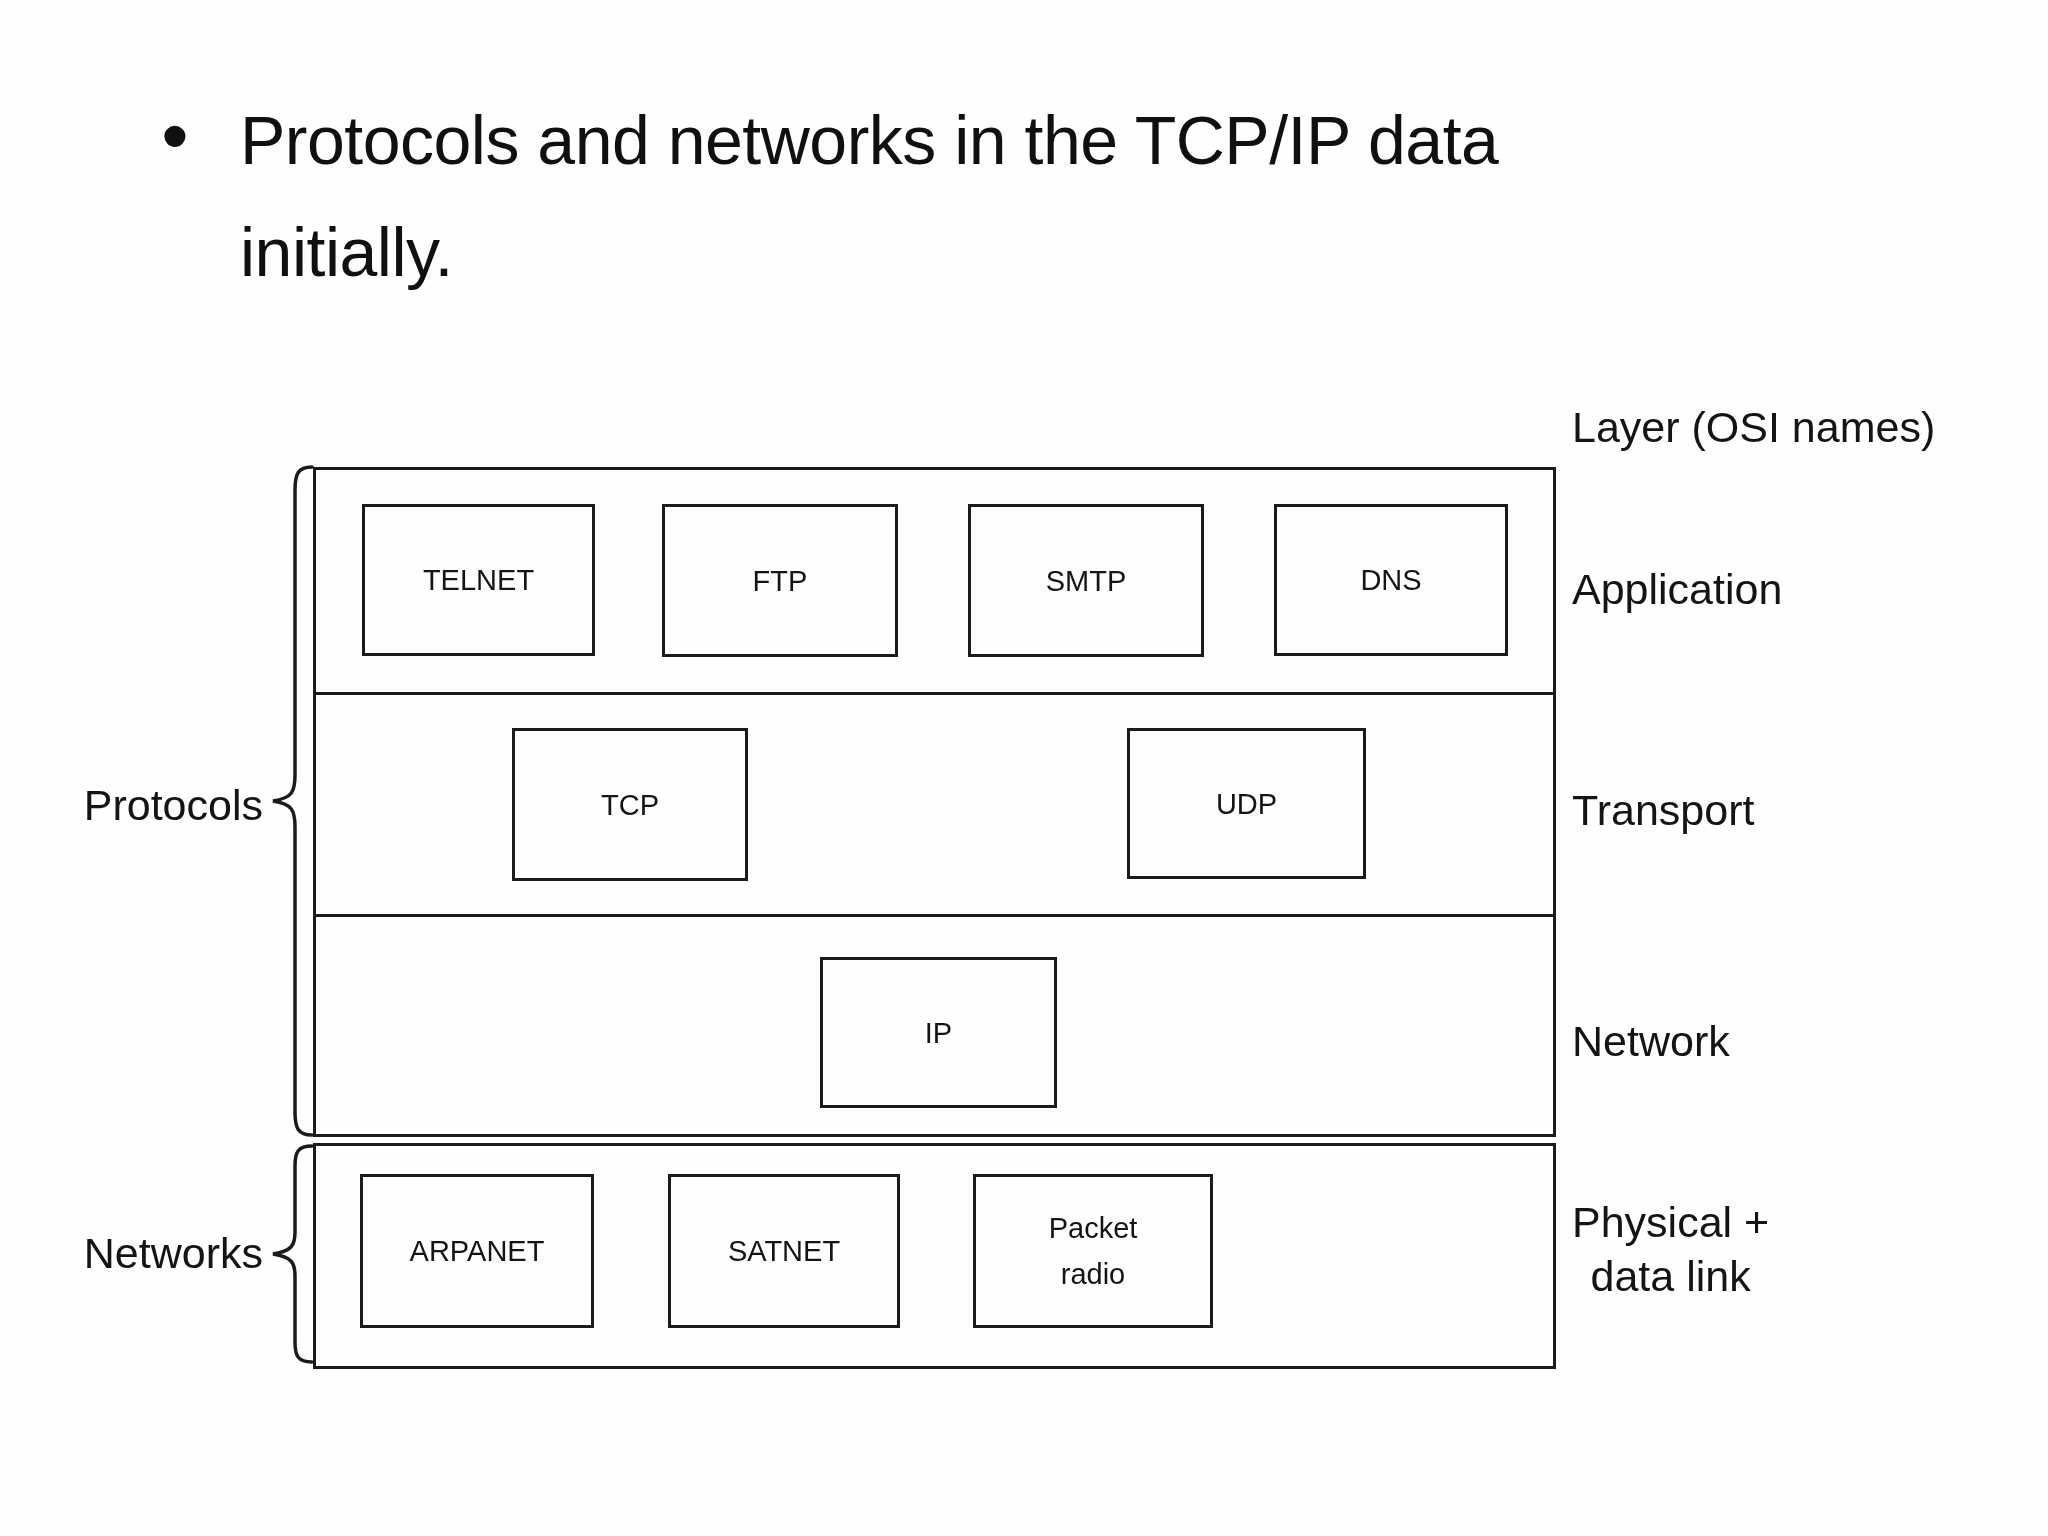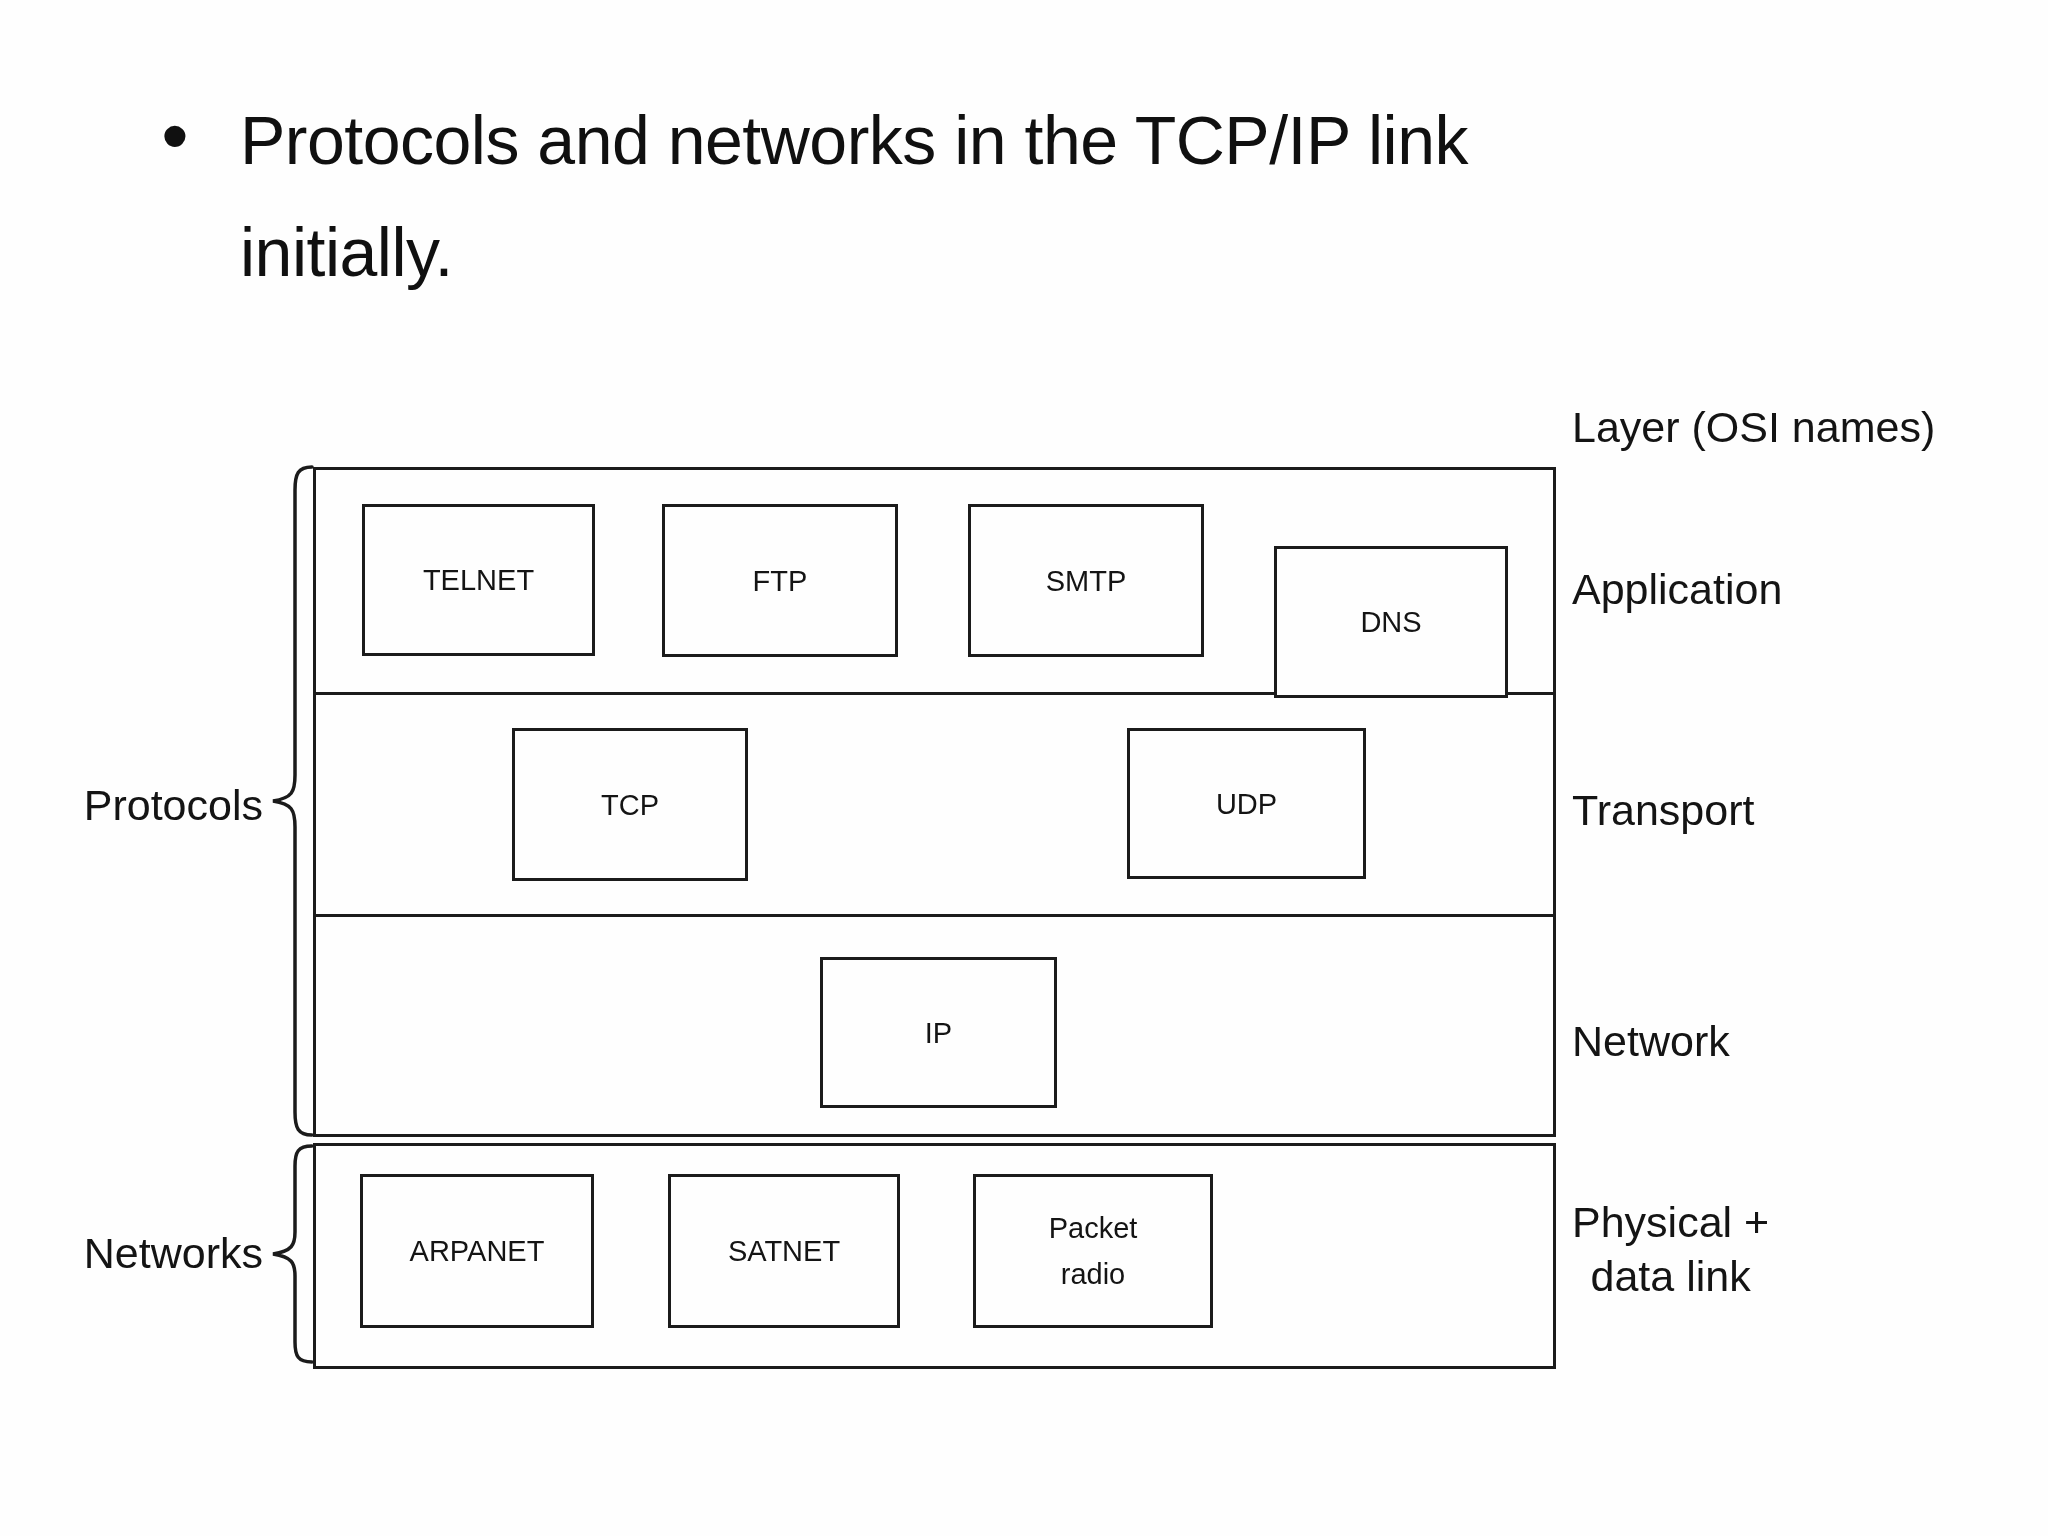--- a/index.html
+++ b/index.html
@@ -48,39 +48,39 @@
   .two-line{line-height:54px;}
   .brace{position:absolute;}
   .brace path{stroke:#1b1b1b;stroke-width:3.5;fill:none;stroke-linecap:round;}
 </style>
 </head>
 <body>
 
 <div class="slide">
 
   <div class="bullet">•</div>
-  <div class="title">Protocols and networks in the TCP/IP link
+  <div class="title">Protocols and networks in the TCP/IP data
 initially.</div>
 
   <div class="outer-box outer-upper">
     <div class="sep sep1"></div>
     <div class="sep sep2"></div>
   </div>
   <div class="outer-box outer-lower"></div>
 
   <div class="pbox" style="left:362px;top:504px;width:227px;height:146px;">
     <span>TELNET</span>
   </div>
   <div class="pbox" style="left:662px;top:504px;width:230px;height:147px;">
     <span>FTP</span>
   </div>
   <div class="pbox" style="left:968px;top:504px;width:230px;height:147px;">
     <span>SMTP</span>
   </div>
-  <div class="pbox" style="left:1274px;top:504px;width:228px;height:146px;margin-top:42px;">
+  <div class="pbox" style="left:1274px;top:504px;width:228px;height:146px;">
     <span>DNS</span>
   </div>
 
   <div class="pbox" style="left:512px;top:728px;width:230px;height:147px;">
     <span>TCP</span>
   </div>
   <div class="pbox" style="left:1127px;top:728px;width:233px;height:145px;text-align:center;">
     <span>UDP</span>
   </div>
 

